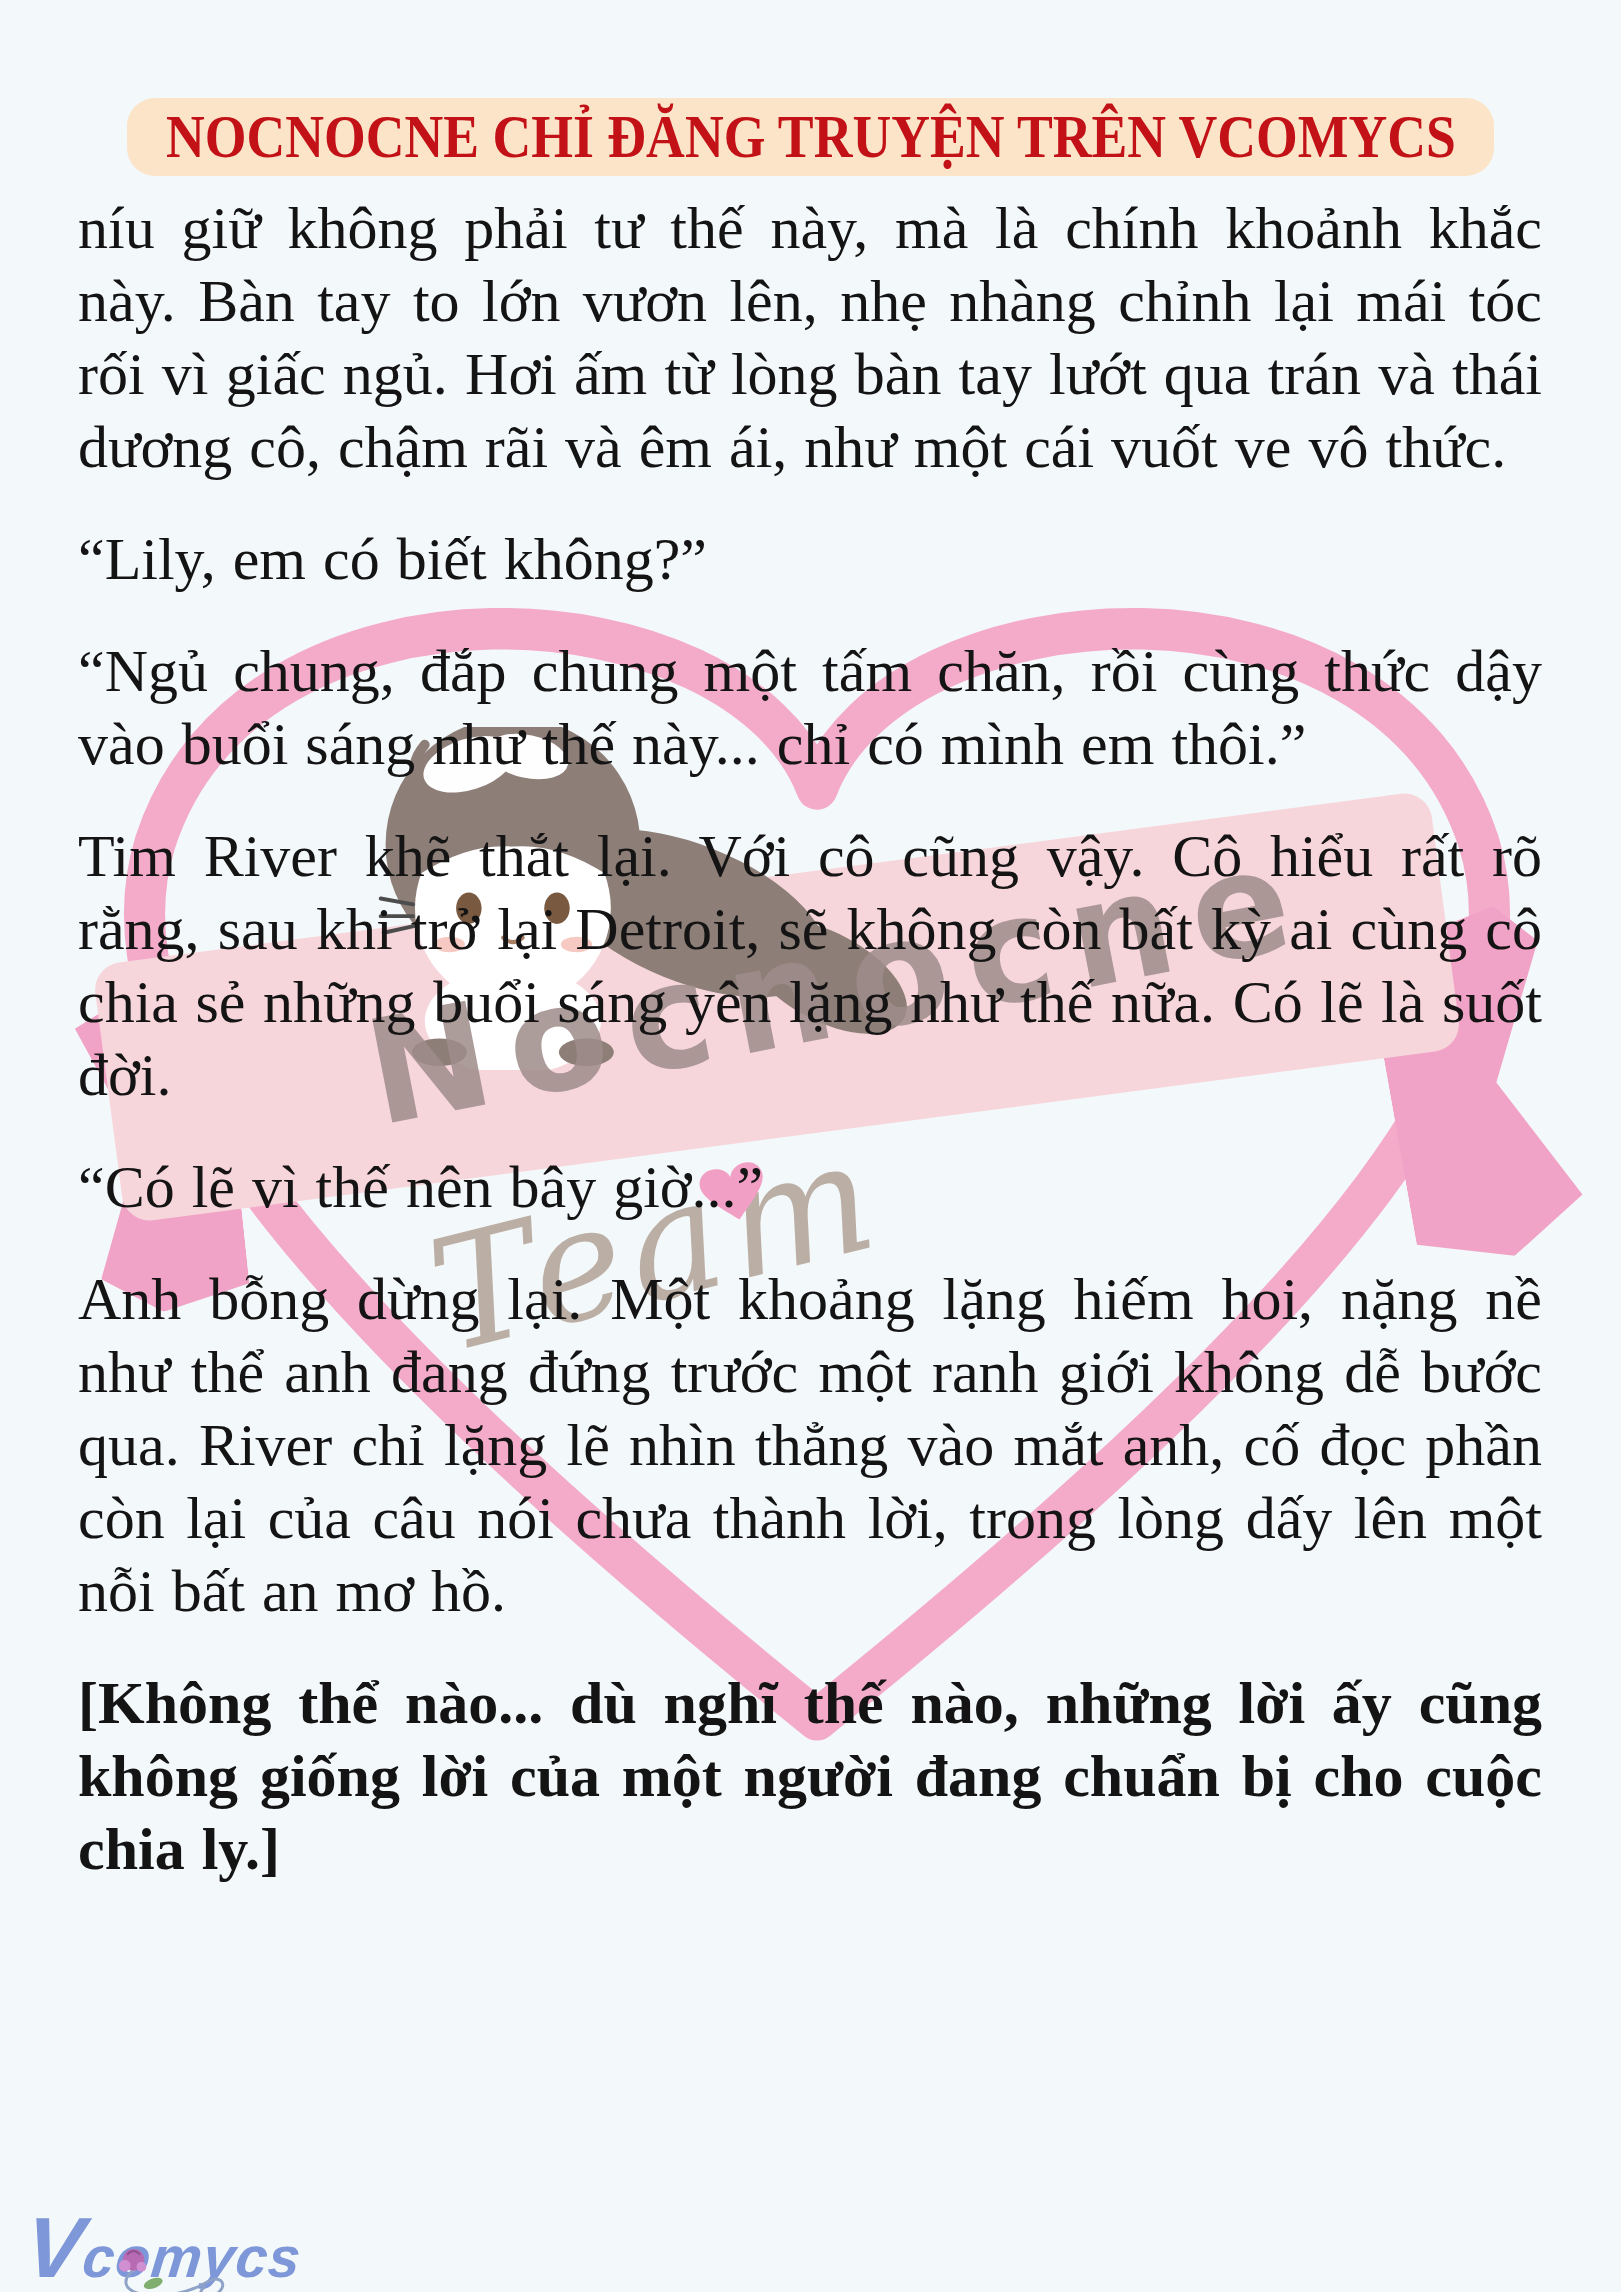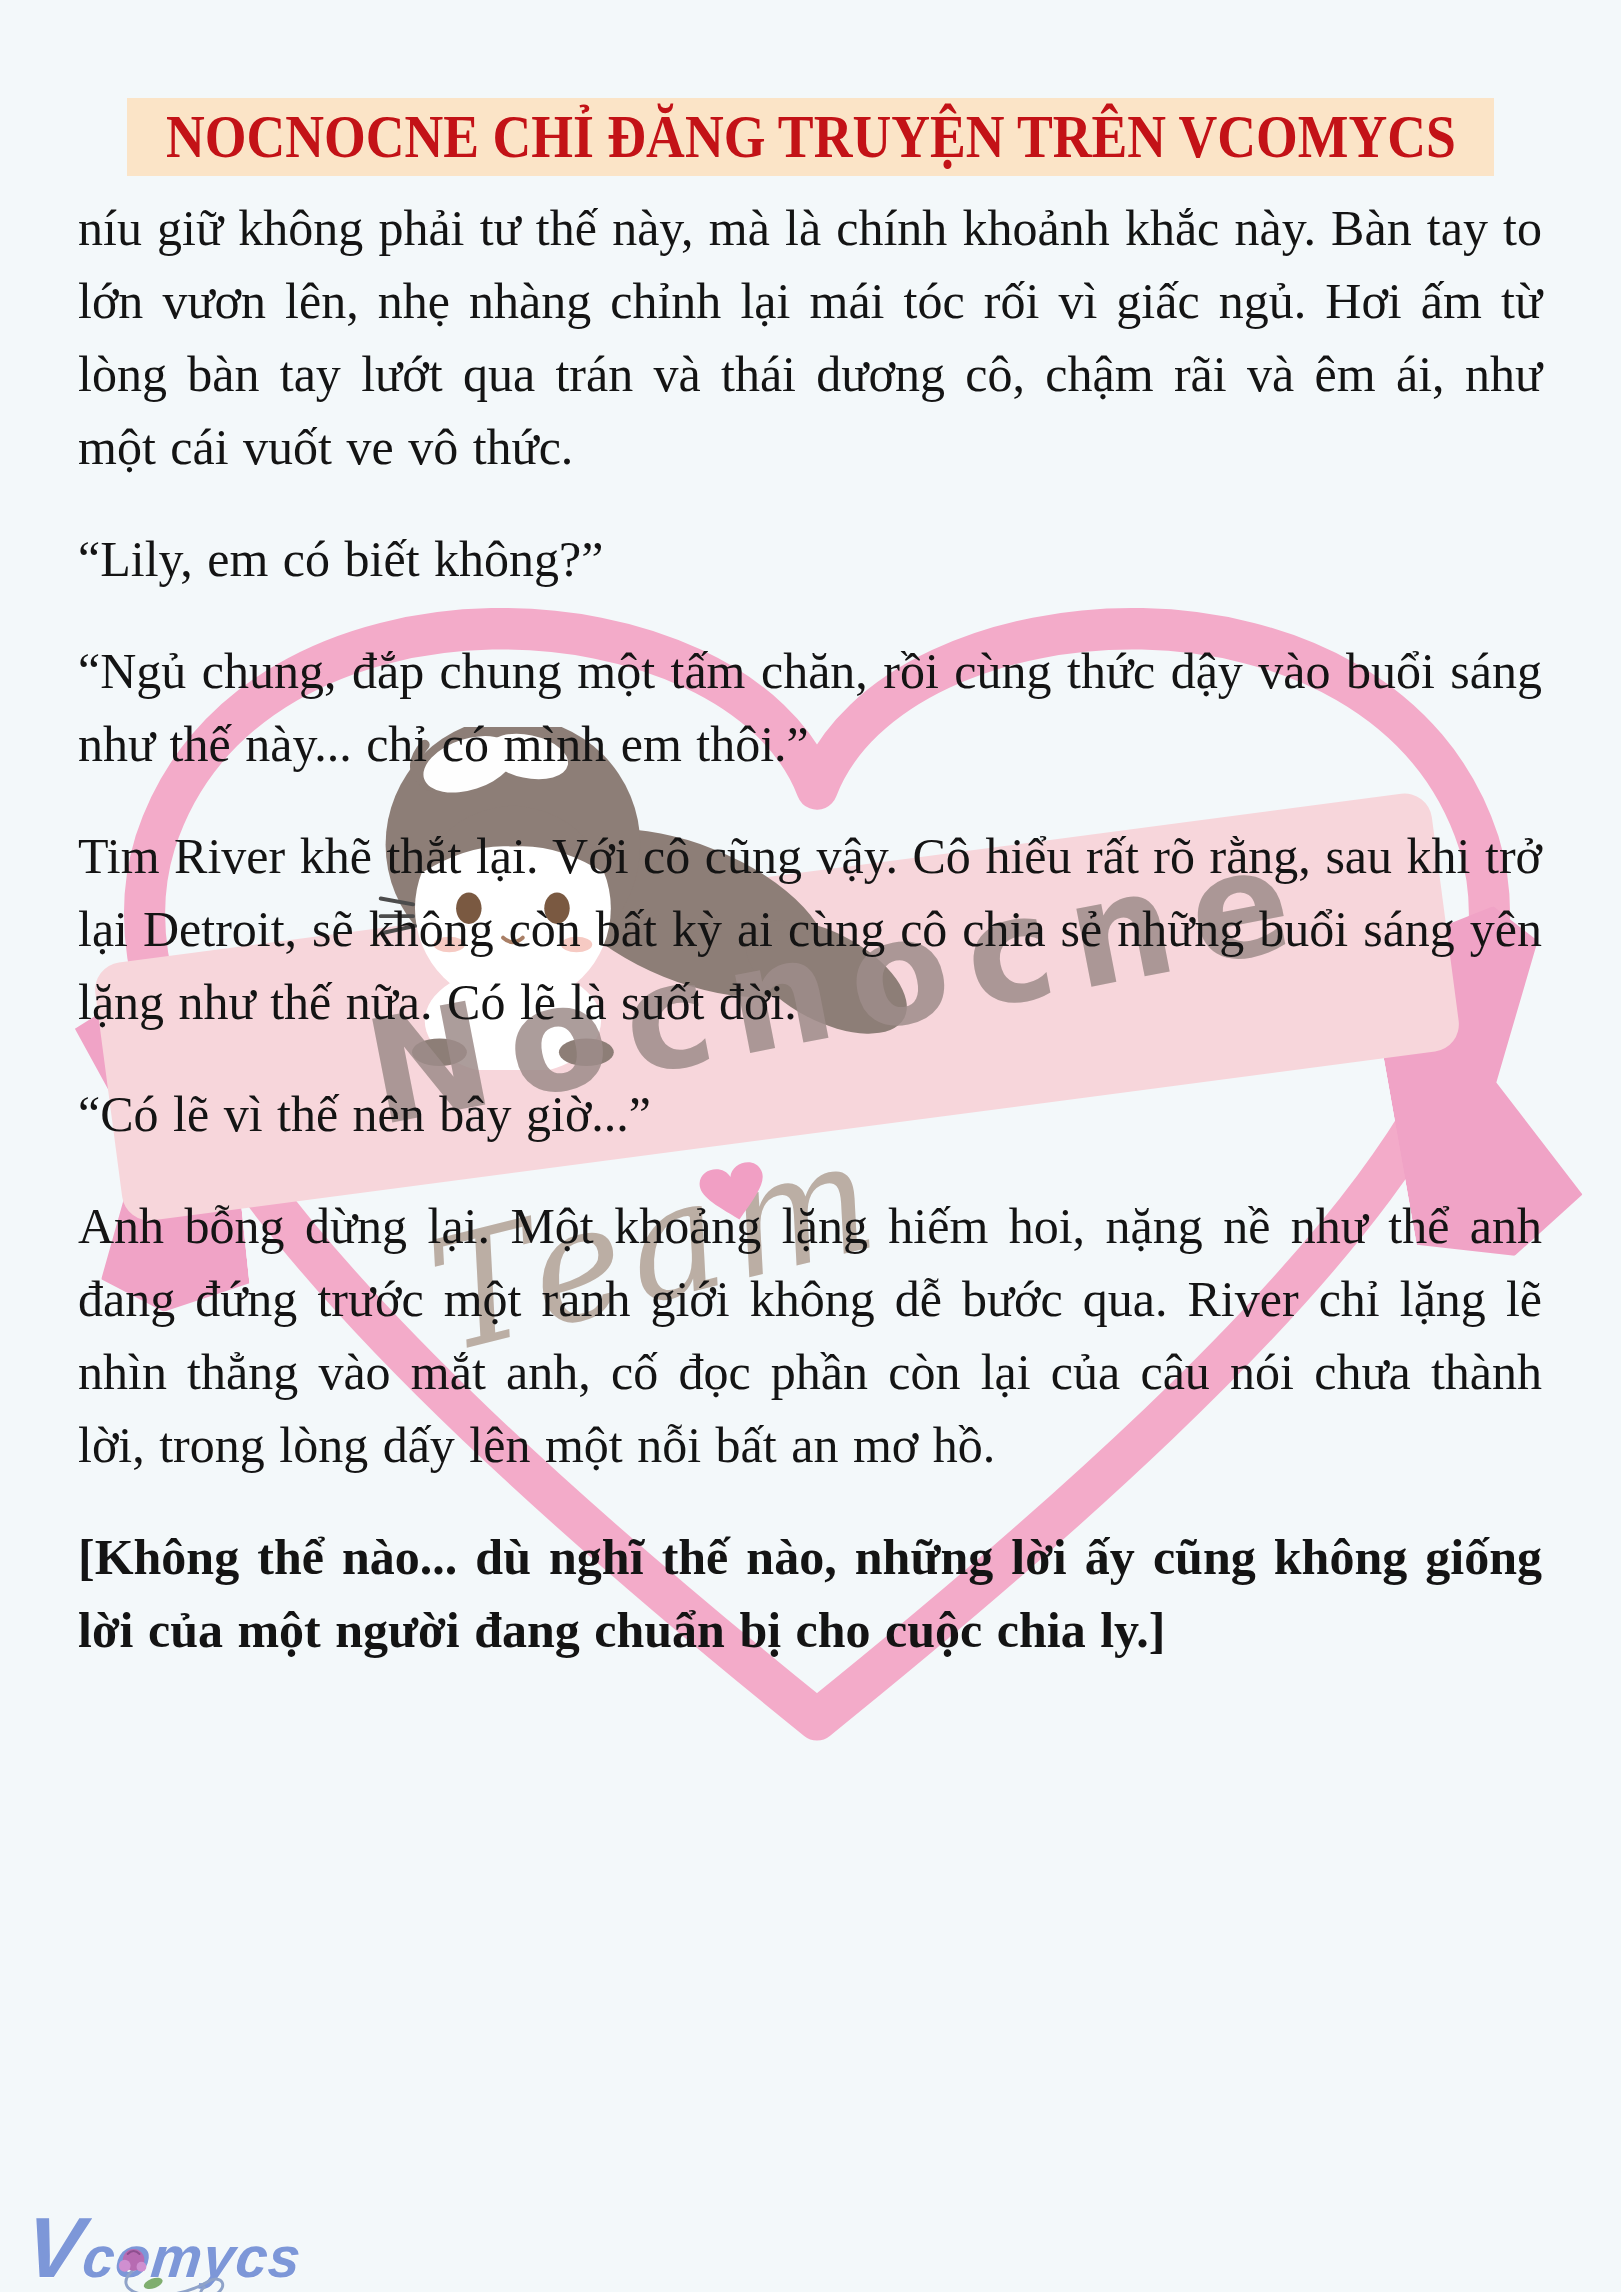--- a/index.html
+++ b/index.html
@@ -50,38 +50,39 @@
     white-space:nowrap;
   }
   .wm-heart-accent{position:absolute;left:698px;top:1159px;width:71px;height:65px;transform:rotate(-12deg);}
 
   
   .header-band{
     position:absolute;left:127px;top:98px;width:1367px;height:78px;
     background:#fbe4c7;
     display:flex;align-items:center;justify-content:center;
     z-index:2;
+    border-radius:28px;
   }
   .header-title{
     display:inline-block;
     font-family:"Liberation Serif", serif;
     font-weight:700;font-size:61px;line-height:78px;
     color:#c31217;
     transform:scaleX(0.88);
     white-space:nowrap;
   }
 
   
   .text-col{
     position:absolute;left:78px;top:192px;width:1464px;
     z-index:2;
   }
   .para{
     margin:0 0 39px 0;
-    font-size:50px;line-height:73px;
+    font-size:60px;line-height:73px;
     color:#141414;
     text-align:justify;
     word-spacing:2px;
   }
   .para.emph{font-weight:700;}
 
   
   .logo{position:absolute;left:25.5px;top:2199px;z-index:2;}
   .logo-text{
     display:block;

